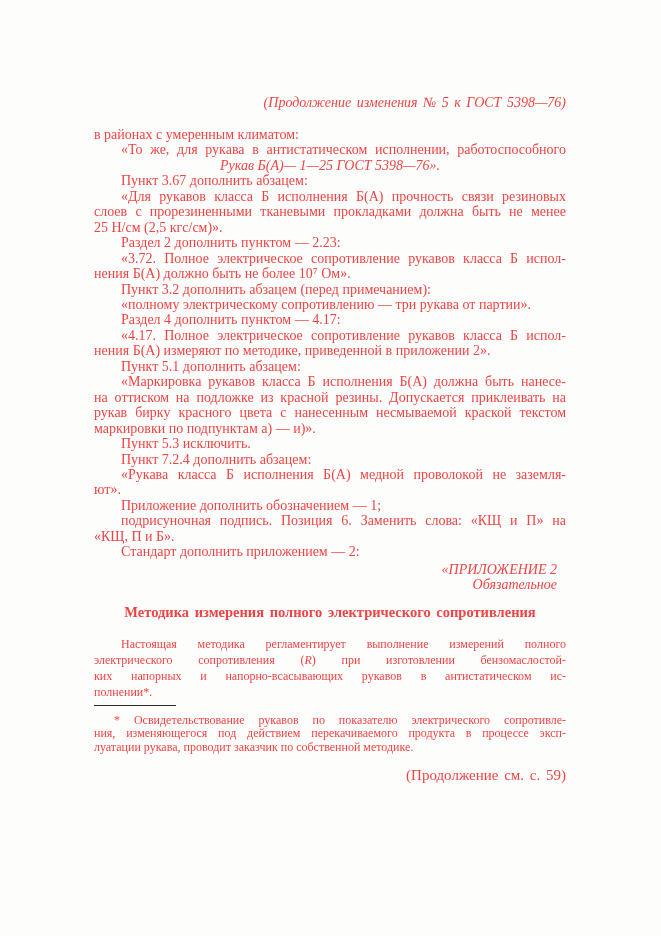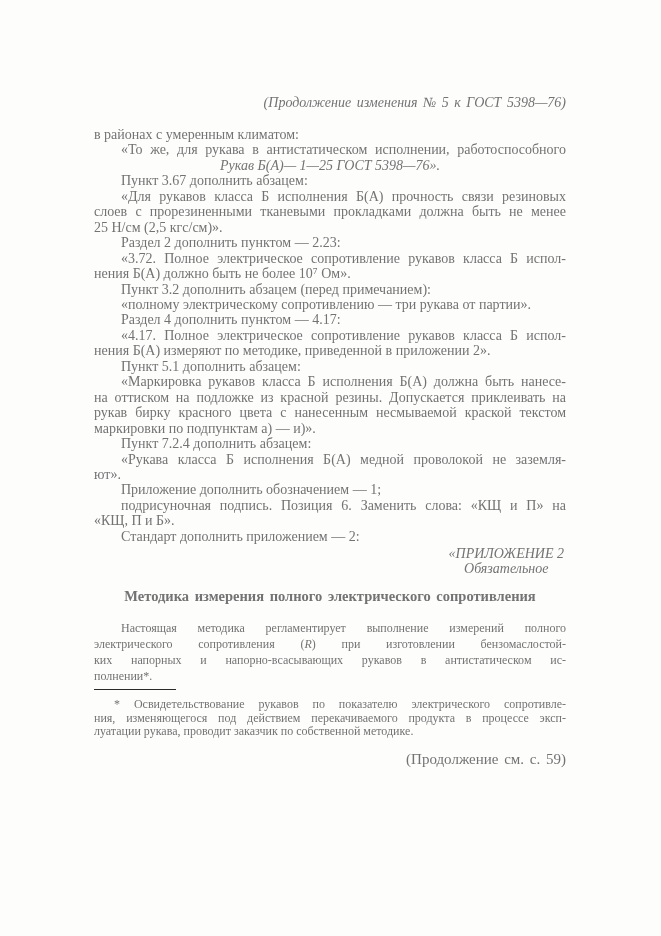--- a/index.html
+++ b/index.html
@@ -3,21 +3,21 @@
 <meta charset="utf-8">
 <style>
   html, body { margin:0; padding:0; }
   body { background:#e8e8e8; }
   .page {
     position:relative;
     width:661px; height:936px;
     background:#fefefdff;
     background:#fdfdfc;
     font-family:"Liberation Serif","DejaVu Serif",serif;
-    color:#737373;
+    color:#ef4444;
     overflow:hidden;
     margin:0 auto;
   }
   .textblock {
     position:absolute;
     left:94px; top:95px;
     width:472px;
   }
   .header-line {
     text-align:right;
@@ -37,22 +37,22 @@
   .ln.ctr { text-align:center; font-style:italic; text-indent:0; }
   .appendix {
     margin-top:2px;
     text-align:right;
     font-style:italic;
     font-size:14px;
     line-height:15px;
   }
   .appendix-inner {
     display:inline-block;
-    text-align:center;
-    margin-right:2px;
+    text-align:right;
+    margin-right:9px;
   }
   .heading {
     margin-top:12px;
     text-align:center;
     font-weight:bold;
     font-size:14.5px;
     line-height:17px;
     word-spacing:2px;
   }
   .intro {
@@ -103,20 +103,21 @@
       <div class="ln ind">Пункт 3.2 дополнить абзацем (перед примечанием):</div>
       <div class="ln ind">«полному электрическому сопротивлению — три рукава от партии».</div>
       <div class="ln ind">Раздел 4 дополнить пунктом — 4.17:</div>
       <div class="ln ind fill">«4.17. Полное электрическое сопротивление рукавов класса Б испол-</div>
       <div class="ln">нения Б(А) измеряют по методике, приведенной в приложении 2».</div>
       <div class="ln ind">Пункт 5.1 дополнить абзацем:</div>
       <div class="ln ind fill">«Маркировка рукавов класса Б исполнения Б(А) должна быть нанесе-</div>
       <div class="ln fill">на оттиском на подложке из красной резины. Допускается приклеивать на</div>
       <div class="ln fill">рукав бирку красного цвета с нанесенным несмываемой краской текстом</div>
       <div class="ln">маркировки по подпунктам а) — и)».</div>
+      <div class="ln ind">Пункт 5.3 исключить.</div>
       <div class="ln ind">Пункт 7.2.4 дополнить абзацем:</div>
       <div class="ln ind fill">«Рукава класса Б исполнения Б(А) медной проволокой не заземля-</div>
       <div class="ln">ют».</div>
       <div class="ln ind">Приложение дополнить обозначением — 1;</div>
       <div class="ln ind fill">подрисуночная подпись. Позиция 6. Заменить слова: «КЩ и П» на</div>
       <div class="ln">«КЩ, П и Б».</div>
       <div class="ln ind">Стандарт дополнить приложением — 2:</div>
     </div>
 
     <div class="appendix">

